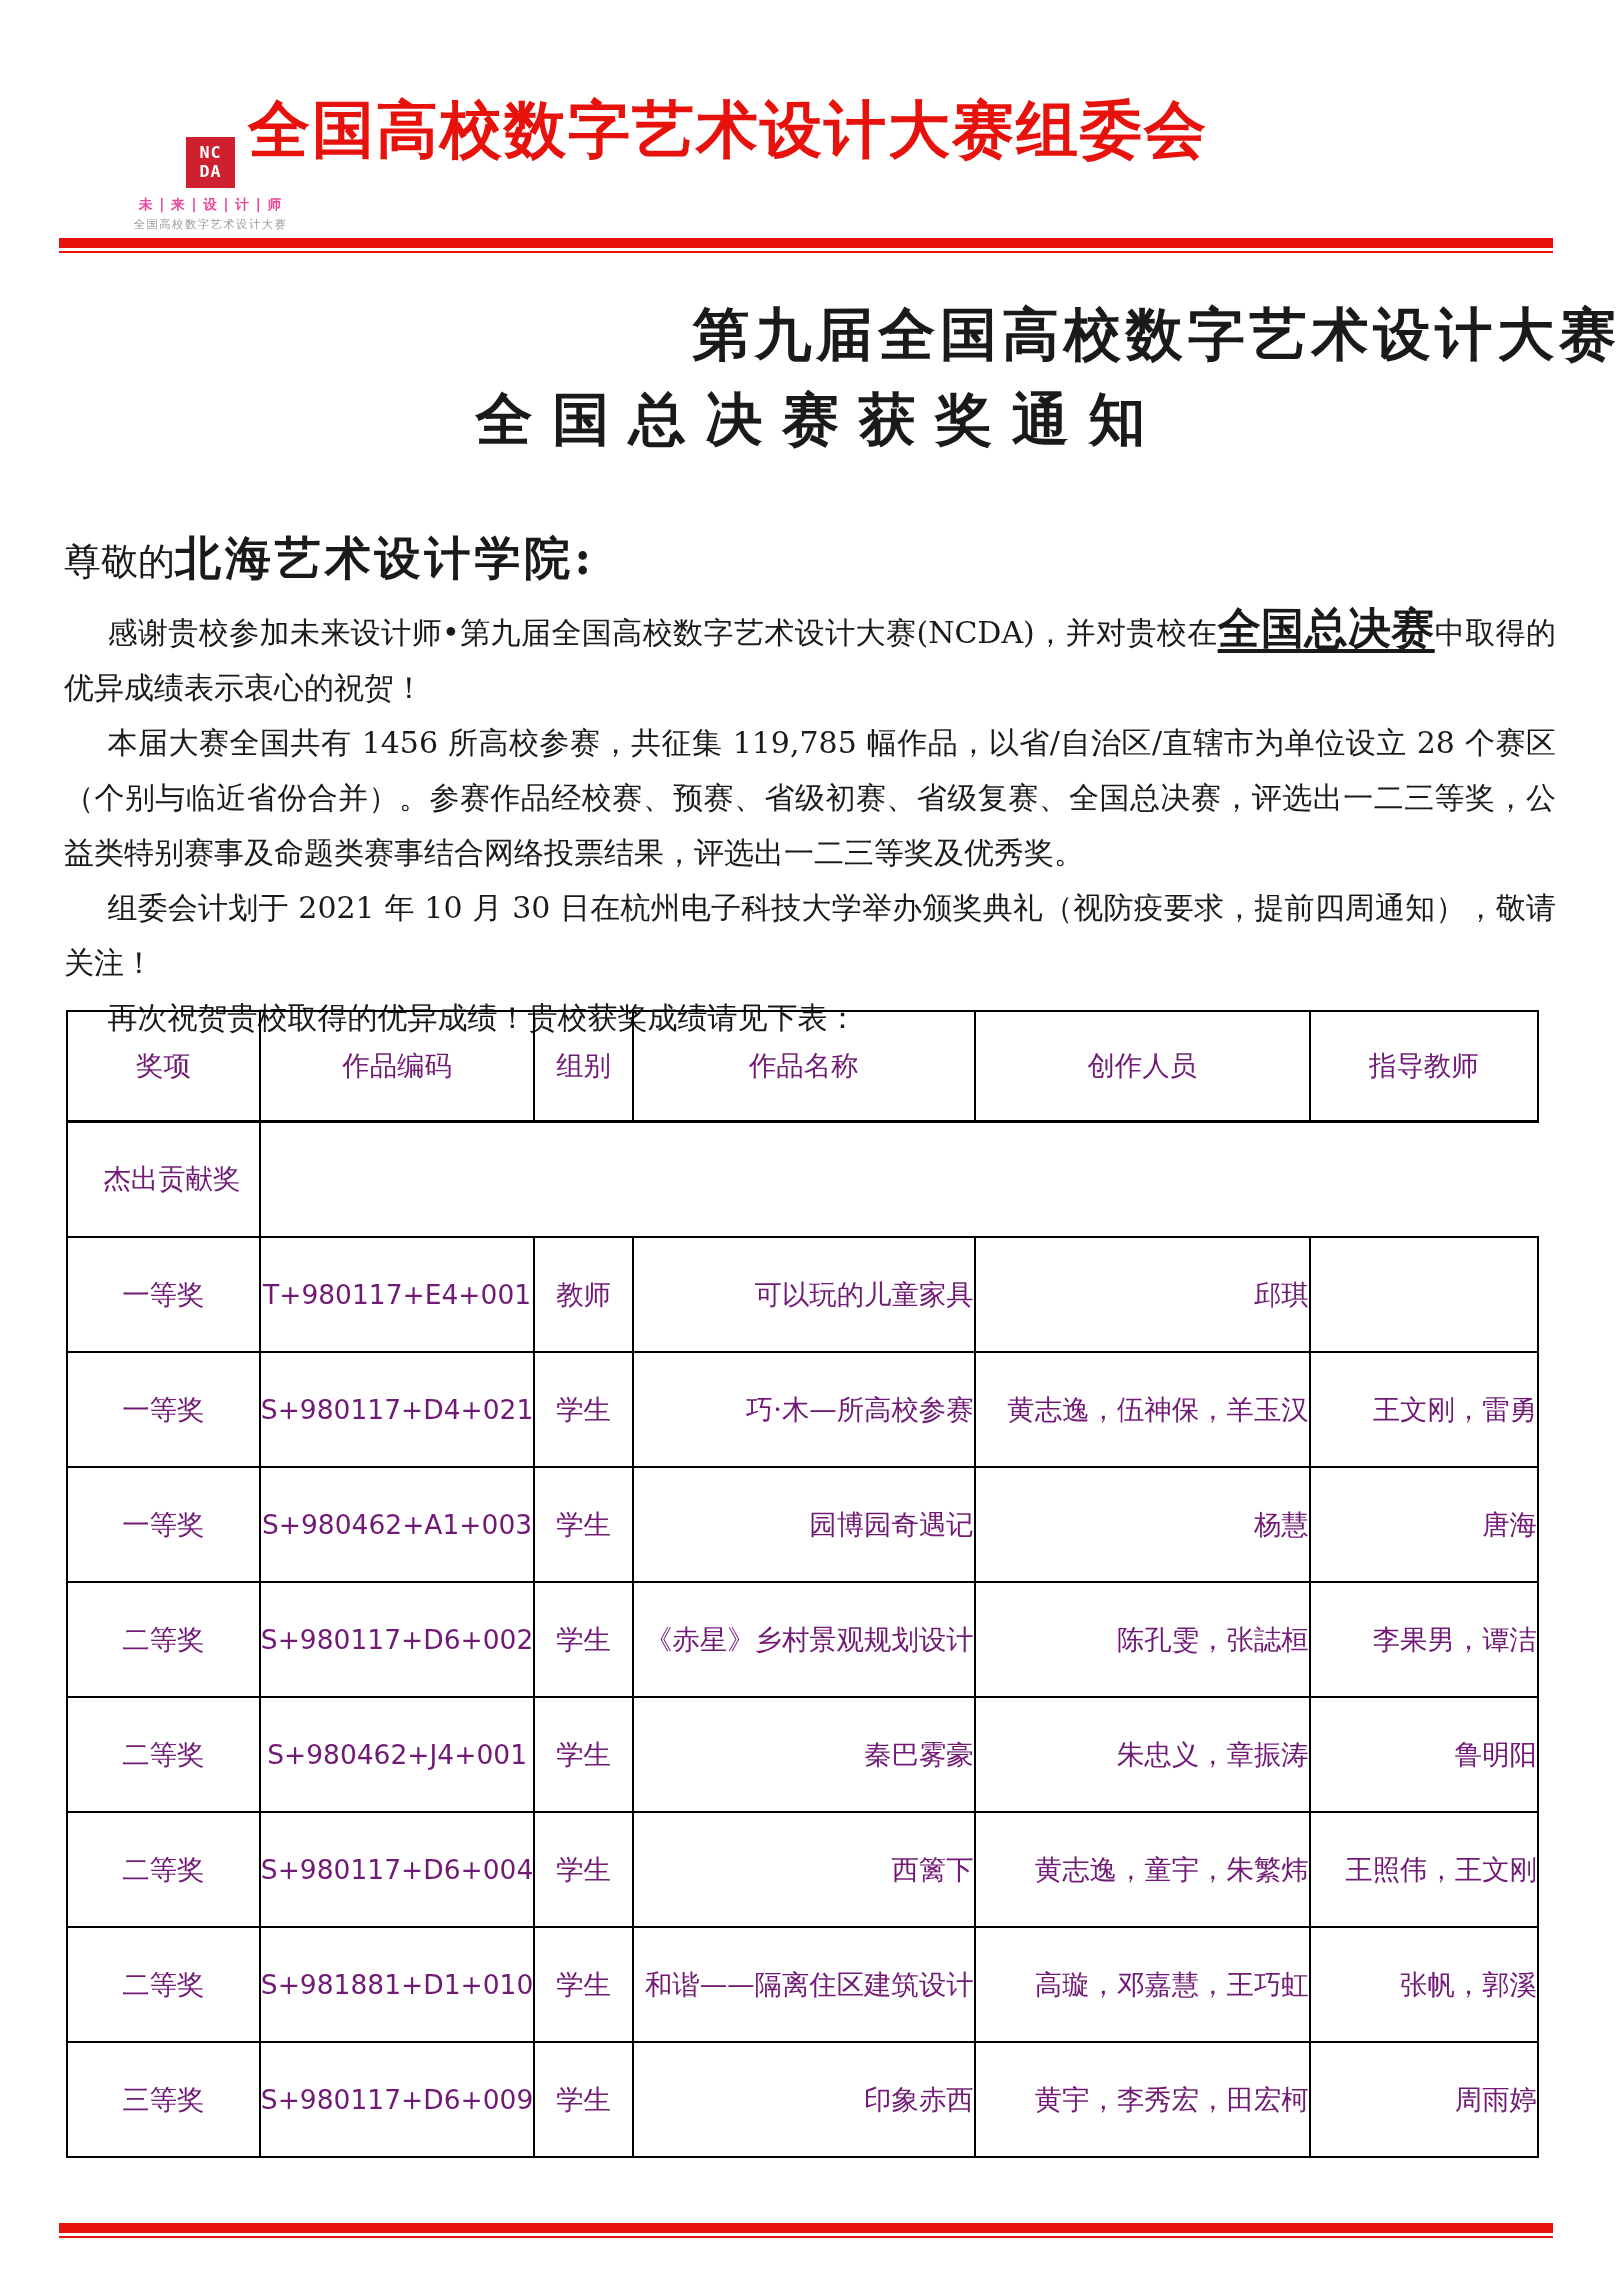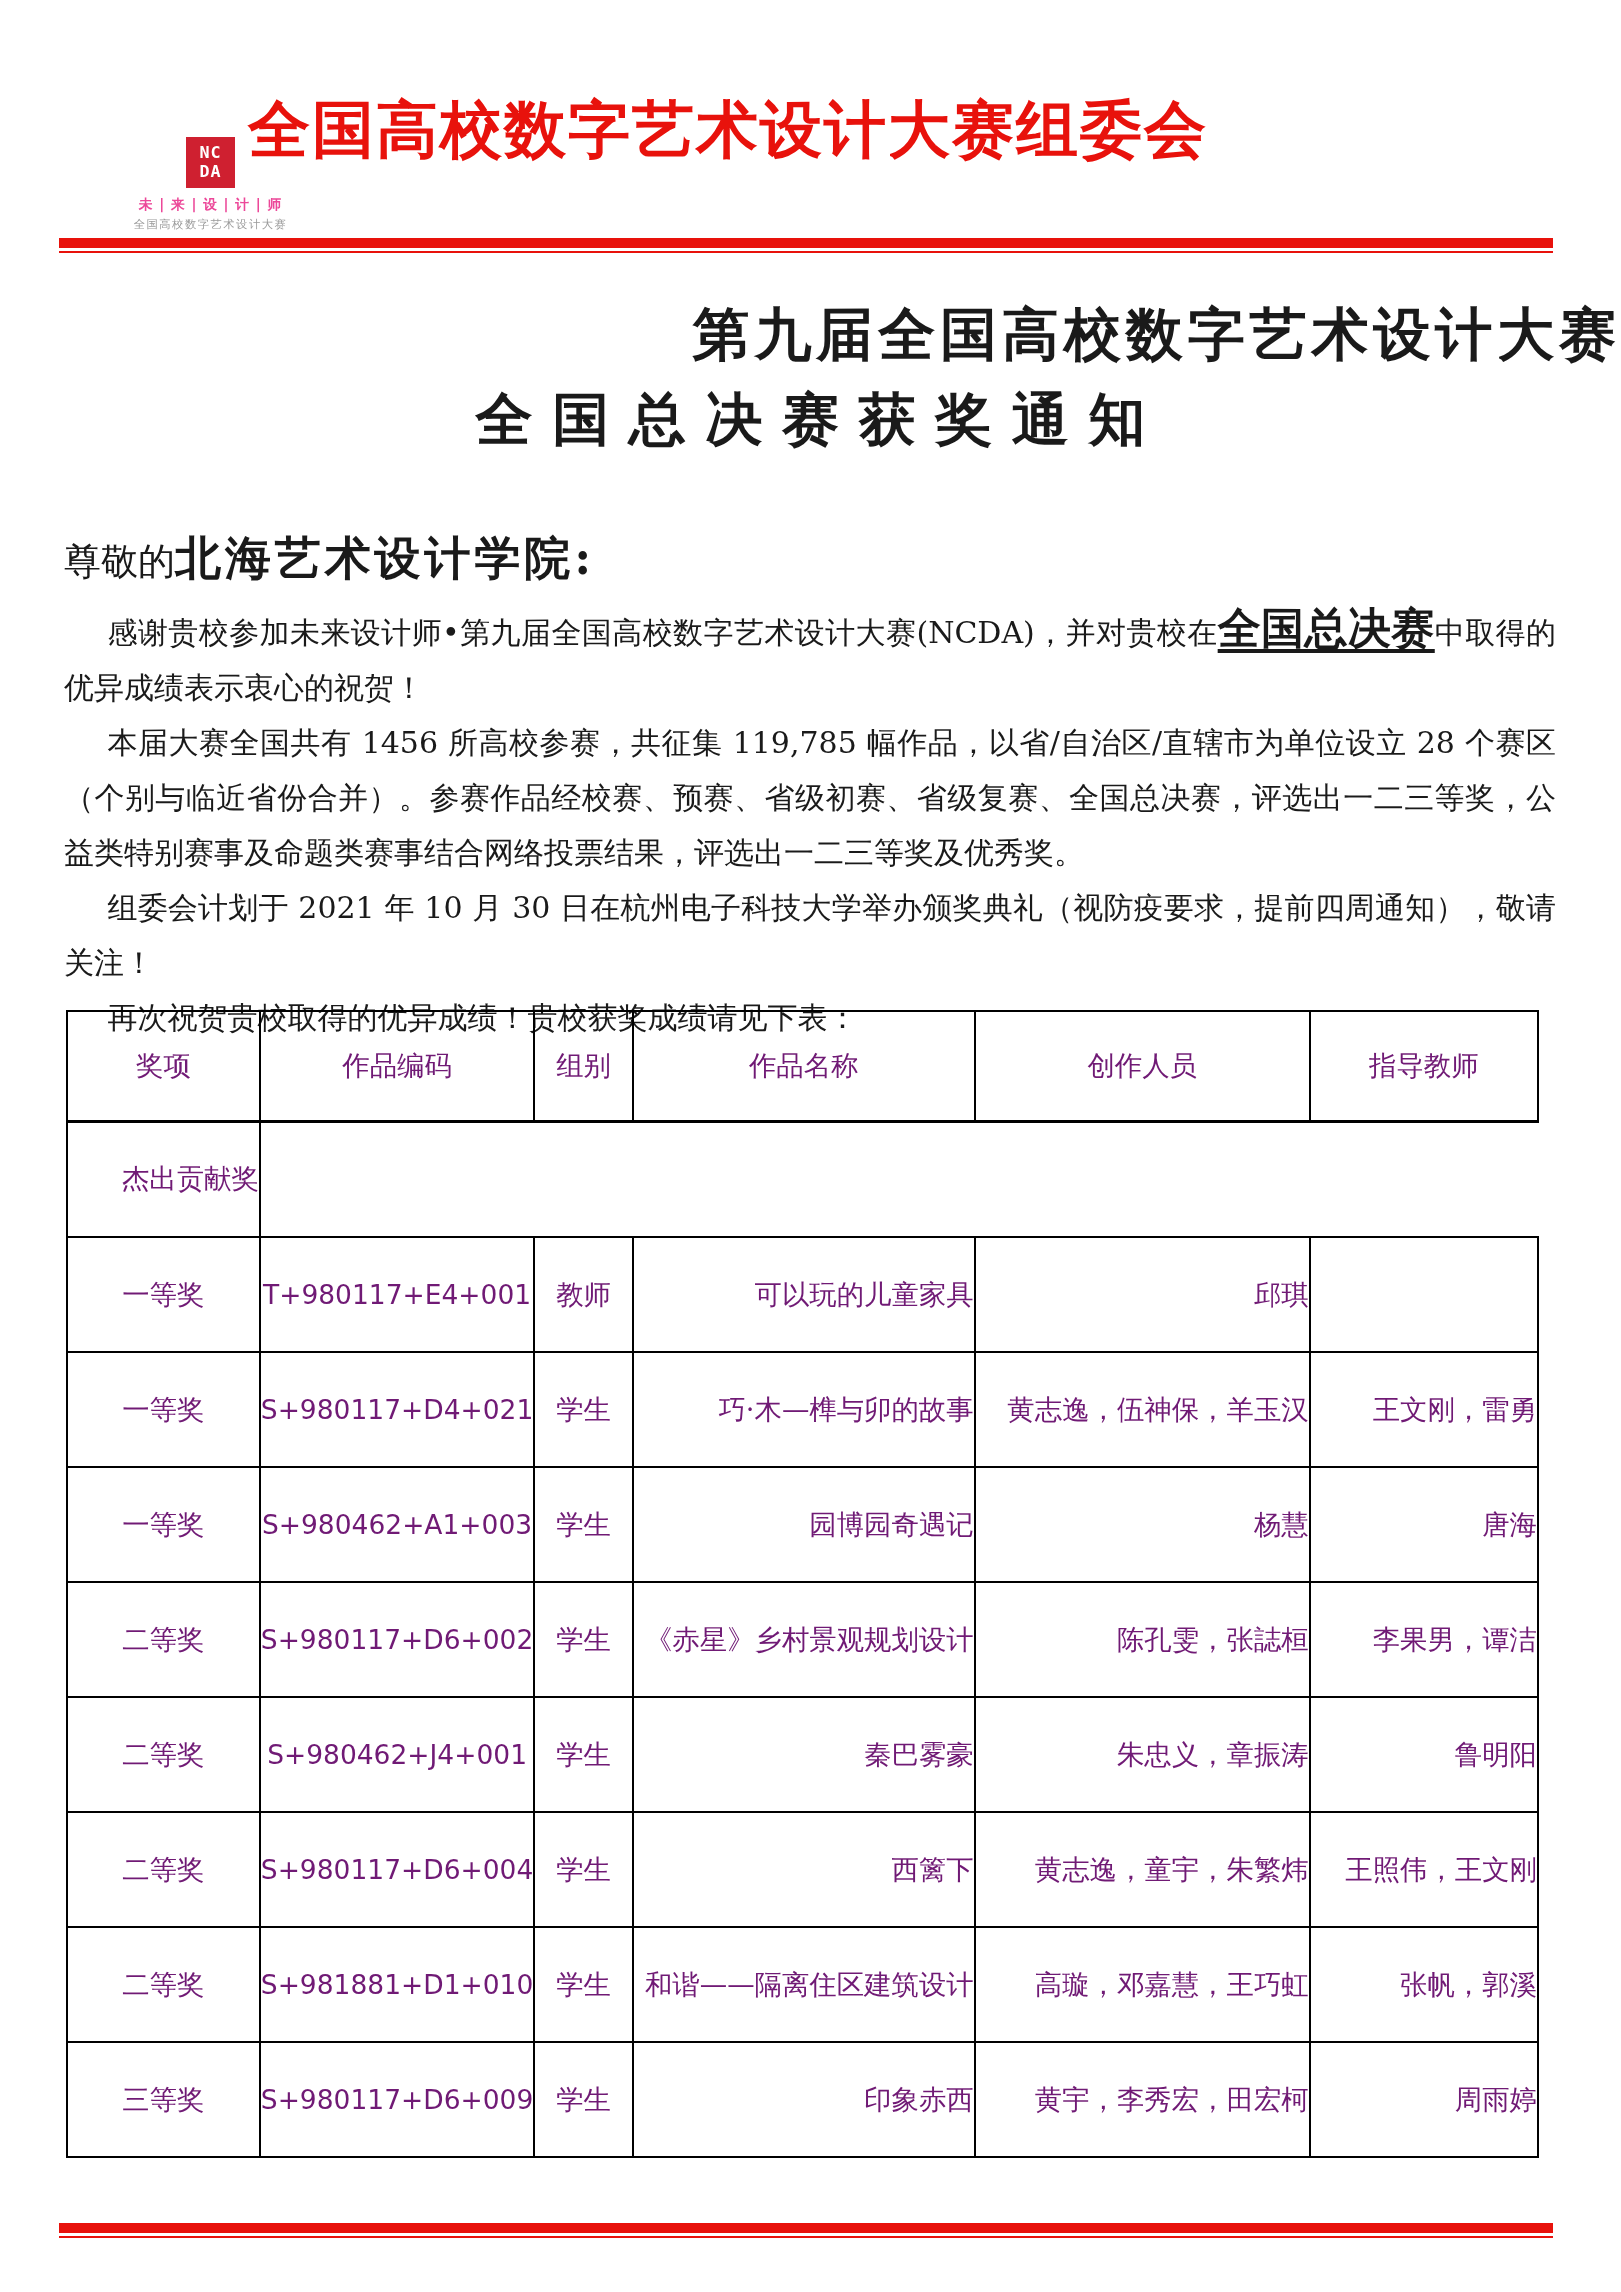--- a/index.html
+++ b/index.html
@@ -89,21 +89,21 @@
   }
   .awards-table tr.hdr th { height:110px; border-top:2px solid #000; border-bottom:3.9px solid #000; text-align:center; }
   .awards-table tr.data td { height:115px; }
   .col-award, .col-group, .col-code { text-align:center; }
   .col-code {
     font-family:"DejaVu Sans","Liberation Sans",sans-serif;
     font-weight:bold; font-size:26.5px; letter-spacing:0;
   }
   .col-title, .col-creators, .col-teachers { text-align:right; padding-left:25.5px; }
   tr.section-row td { height:116px; }
-  tr.section-row .section-label { text-align:right; padding-left:17px; }
+  tr.section-row .section-label { text-align:center; padding-left:17px; }
   tr.section-row .section-merged { border-right:none; }
 </style>
 </head>
 <body>
 
 <div class="page">
 
   <div class="logo-block">
     <div class="logo-square">
       <div>NC</div>
@@ -163,21 +163,21 @@
       <td class="col-code">T+980117+E4+001</td>
       <td class="col-group">教师</td>
       <td class="col-title">可以玩的儿童家具</td>
       <td class="col-creators">邱琪</td>
       <td class="col-teachers"></td>
     </tr>
     <tr class="data">
       <td class="col-award">一等奖</td>
       <td class="col-code">S+980117+D4+021</td>
       <td class="col-group">学生</td>
-      <td class="col-title">巧·木—榫与卯的故事</td>
+      <td class="col-title">巧·木—所高校参赛</td>
       <td class="col-creators">黄志逸，伍神保，羊玉汉</td>
       <td class="col-teachers">王文刚，雷勇</td>
     </tr>
     <tr class="data">
       <td class="col-award">一等奖</td>
       <td class="col-code">S+980462+A1+003</td>
       <td class="col-group">学生</td>
       <td class="col-title">园博园奇遇记</td>
       <td class="col-creators">杨慧</td>
       <td class="col-teachers">唐海</td>

